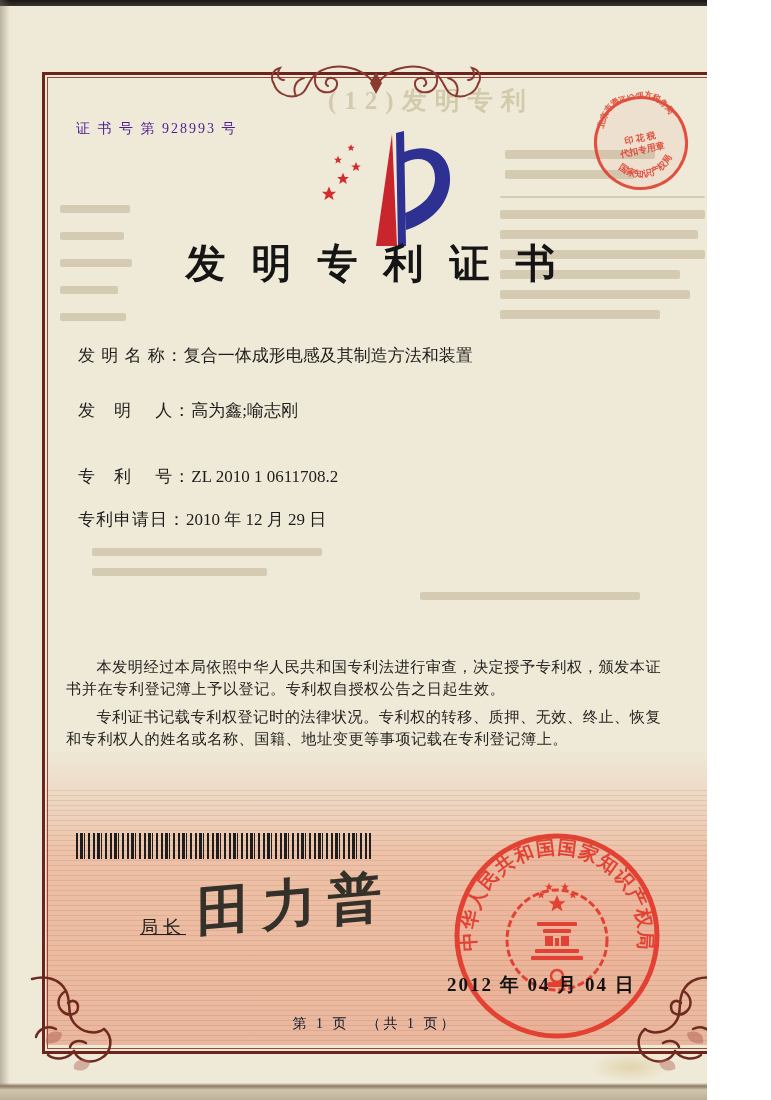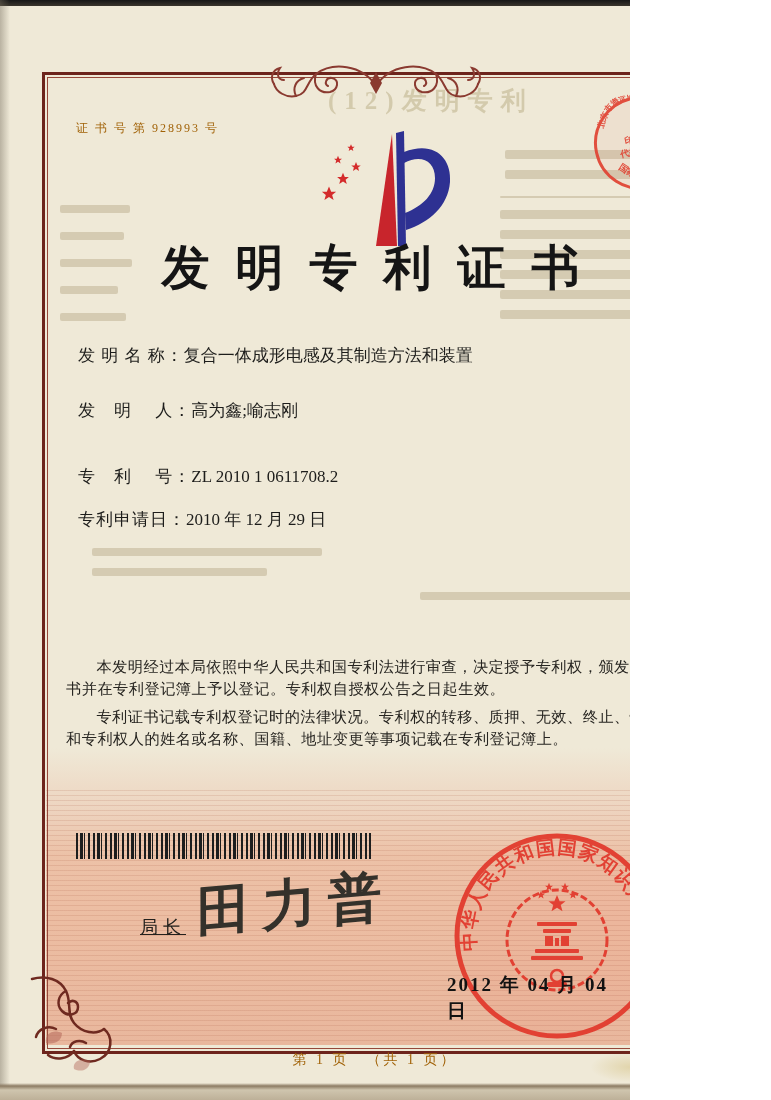--- a/index.html
+++ b/index.html
@@ -1,17 +1,17 @@
 <!DOCTYPE html>
 <html><head>
 <meta charset="utf-8">
 <style>
   html,body{margin:0;padding:0;}
   body{width:771px;height:1100px;font-family:"Liberation Serif","DejaVu Serif",serif;}
-  .page{position:relative;width:630px;height:1100px;background:#efe9d7;overflow:hidden;}
+  .page{position:relative;width:707px;height:1100px;background:#efe9d7;overflow:hidden;}
 
   
   .edge-top{position:absolute;left:0;top:0;width:771px;height:6px;background:linear-gradient(180deg,#161616,#3a352c);}
   .edge-left{position:absolute;left:0;top:0;width:10px;height:1100px;background:linear-gradient(90deg,rgba(120,112,96,.45),rgba(120,112,96,0));}
   .edge-right{position:absolute;left:716px;top:0;width:55px;height:1100px;
     background:linear-gradient(90deg,rgba(150,125,95,0) 0px,#b9a088 7px,#4a121a 15px,#2c090e 24px,#541319 36px,#7c2026 48px,#6a1a20 55px);}
   .edge-bottom{position:absolute;left:0;top:1083px;width:771px;height:17px;
     background:linear-gradient(180deg,rgba(90,75,55,0),#8c7b63 3px,#cfc5ae 7px,#bdb098 17px);}
   .stain{position:absolute;left:590px;top:1052px;width:80px;height:30px;border-radius:50%;
     background:radial-gradient(ellipse,rgba(190,160,60,.28),rgba(190,160,60,0) 70%);}
@@ -24,23 +24,23 @@
   .pink-band{position:absolute;left:46px;top:748px;width:662px;height:297px;
     background:linear-gradient(180deg,rgba(236,188,164,0) 0%,rgba(236,188,164,.45) 20%,rgba(236,189,162,.9) 36%,#ecbda2 58%,#e9b79d 100%);}
   .pink-waves{position:absolute;left:46px;top:790px;width:662px;height:255px;
     background:repeating-linear-gradient(180deg,rgba(165,82,58,.17) 0 1px,rgba(0,0,0,0) 1px 5px);opacity:.9;}
 
   
   .ghost-heading{position:absolute;left:328px;top:84px;font-size:25px;letter-spacing:8px;color:#9a8a55;opacity:.32;filter:blur(.5px);font-weight:bold;}
   .smudge{position:absolute;background:rgba(140,120,75,.26);filter:blur(.7px);border-radius:2px;}
 
   
-  .cert-no{position:absolute;left:76px;top:120px;font-size:12px;letter-spacing:2px;color:#a16207;}
+  .cert-no{position:absolute;left:76px;top:120px;font-size:14px;letter-spacing:2px;color:#4c1d95;}
   .logo{position:absolute;left:318px;top:128px;}
-  .title{position:absolute;left:42px;top:236px;width:666px;text-align:center;font-size:48px;font-weight:bold;
+  .title{position:absolute;left:42px;top:236px;width:666px;text-align:center;font-size:40px;font-weight:bold;
     letter-spacing:26px;padding-left:17px;box-sizing:border-box;color:#151515;}
 
   
   .field{position:absolute;left:78px;font-size:17px;color:#1d1d1b;white-space:nowrap;}
   .field .lab{letter-spacing:1px;}
   .f0{top:344px}.f1{top:399px}.f2{top:465px}.f3{top:508px}.f4:nth-child(n){top:562px}.f5{top:616px}
   .f4{top:562px}
 
   
   .body-text{position:absolute;left:66px;top:650px;width:610px;font-size:15.2px;line-height:1.45;color:#262420;}
@@ -58,21 +58,21 @@
   .seal-date{position:absolute;left:447px;top:972px;font-size:19px;font-weight:bold;letter-spacing:2px;color:#121212;}
 
   
   .tax-stamp{position:absolute;left:591px;top:93px;transform:rotate(-12deg);opacity:.92;}
 
   
   .flourish-top{position:absolute;left:265px;top:50px;}
   .flourish-bl{position:absolute;left:26px;top:973px;transform:scaleX(-1);}
   .flourish-br{position:absolute;left:633px;top:973px;}
 
-  .footer{position:absolute;left:42px;top:1015px;width:666px;text-align:center;font-size:14px;letter-spacing:3px;color:#a16207;margin-top:36px;}
+  .footer{position:absolute;left:42px;top:1015px;width:666px;text-align:center;font-size:14px;letter-spacing:3px;color:#0f172a;}
 </style>
 </head>
 <body>
 
 <div class="page">
 
   <div class="pink-band"></div>
   <div class="pink-waves"></div>
 
   <div class="ghost-heading">(12)发明专利</div>

